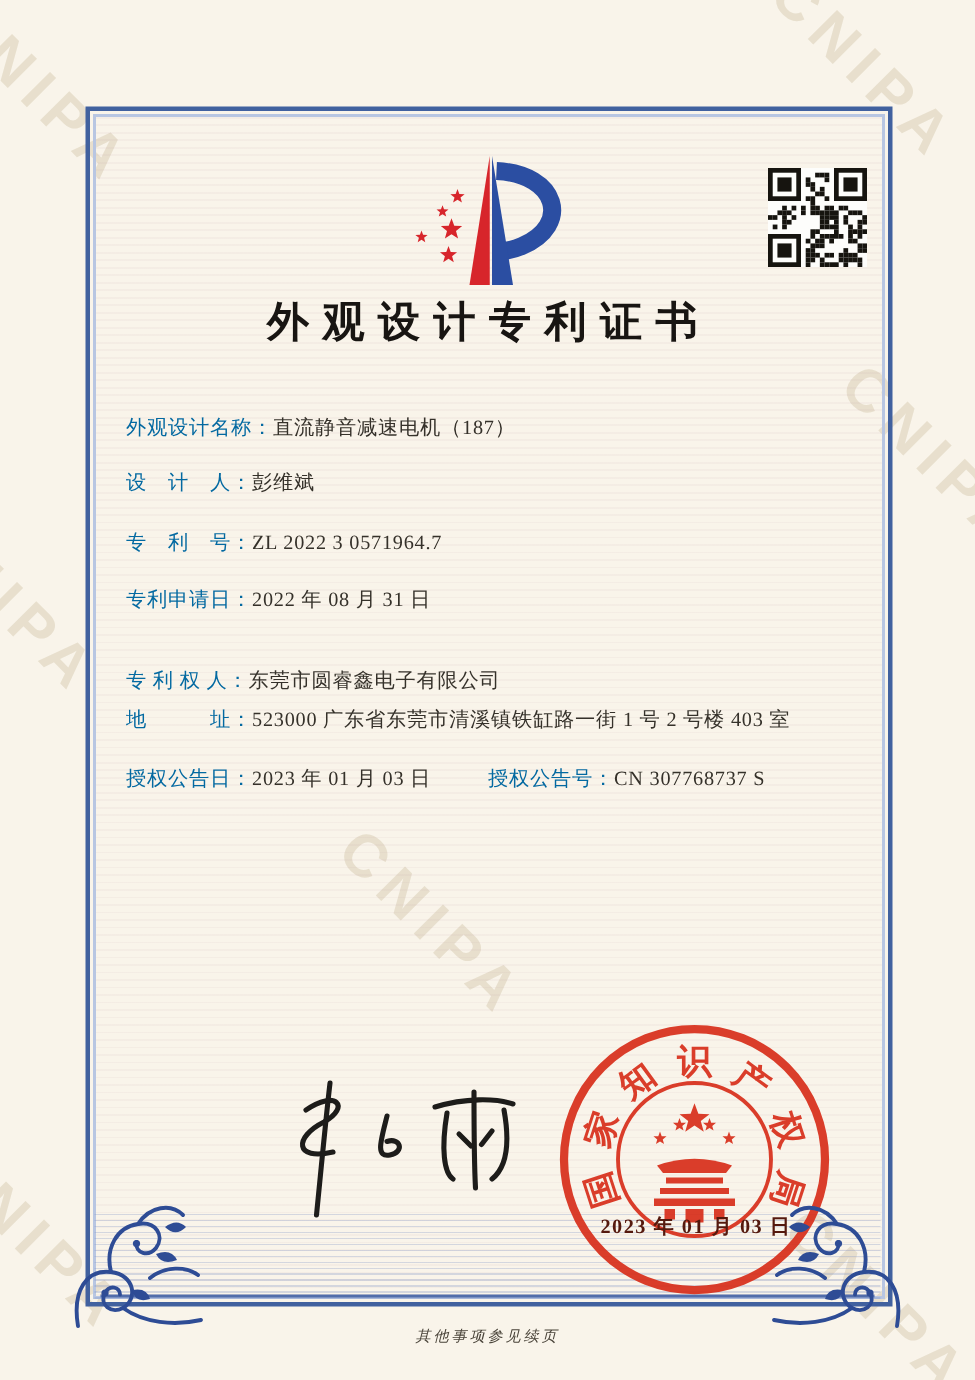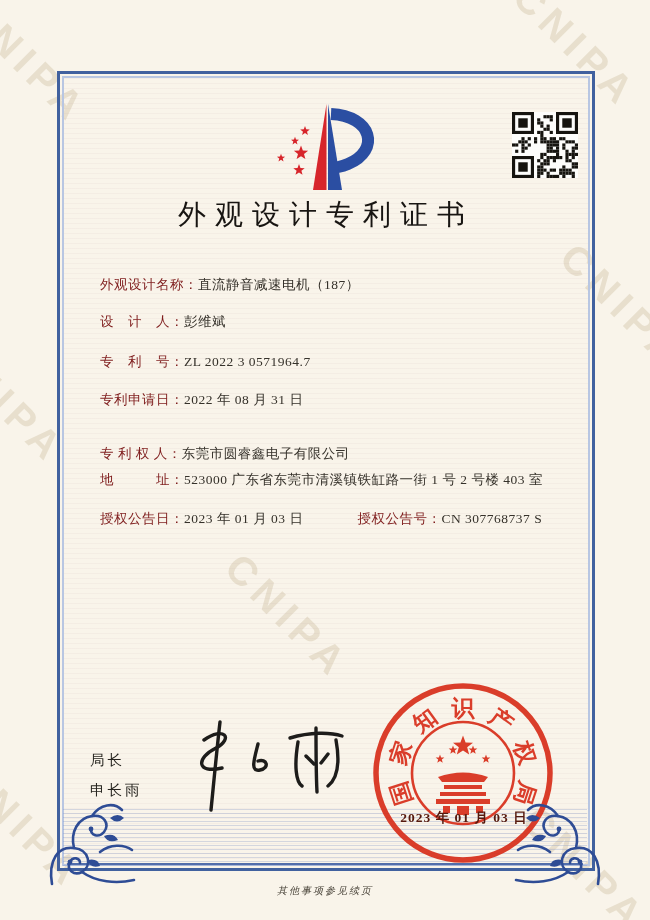--- a/index.html
+++ b/index.html
@@ -8,24 +8,24 @@
   .wm{position:absolute;font-family:"Liberation Sans","DejaVu Sans",sans-serif;font-weight:bold;
       font-size:40px;letter-spacing:7px;color:rgba(193,174,140,.30);transform:rotate(45deg);
       transform-origin:left top;white-space:nowrap;z-index:0;user-select:none;}
   .frame{position:absolute;left:57px;top:71px;width:532px;height:794px;border:3px solid #41619f;z-index:1;}
   .frame-inner{position:absolute;inset:2px;border:2px solid #b8c6e2;
       background:repeating-linear-gradient(0deg, rgba(186,150,160,.08) 0 1px, transparent 1px 5px);}
   .cert-no{position:absolute;left:84px;top:107px;font-size:13.5px;letter-spacing:1.5px;color:#3f3b34;z-index:3;}
   .logo{position:absolute;left:268px;top:101px;z-index:3;}
   .qr{position:absolute;left:512px;top:112px;z-index:3;background:#fdfdfb;}
   .title{position:absolute;left:57px;top:196px;width:538px;text-align:center;font-size:28px;
-      font-weight:normal;letter-spacing:9px;color:#181512;z-index:3;}
+      font-weight:bold;letter-spacing:9px;color:#181512;z-index:3;}
   .fields{position:absolute;left:84px;top:276px;width:482px;font-size:13.5px;z-index:3;}
   .frow{position:absolute;left:0;white-space:nowrap;letter-spacing:.5px;}
-  .frow .lab{color:#7f1d1d;margin-left:16px;}
+  .frow .lab{color:#0369a1;}
   .frow .val{color:#35312a;}
   .grant-gap{display:inline-block;width:38px;}
   .paras{position:absolute;left:84px;top:540px;width:478px;font-size:13.5px;line-height:22px;
       color:#46403a;text-align:justify;font-style:italic;z-index:3;}
   .paras p{margin:0;text-indent:2em;}
   .director{position:absolute;left:90px;top:745px;font-family:"Liberation Sans","DejaVu Sans",sans-serif;
       font-size:14.5px;line-height:30px;letter-spacing:3px;color:#26241f;z-index:3;}
   .signature{position:absolute;left:170px;top:714px;z-index:3;}
   .band{position:absolute;left:63px;top:806px;width:524px;height:60px;z-index:2;
       background:repeating-linear-gradient(0deg, rgba(125,145,195,.30) 0 1px, transparent 1px 4px);}
@@ -224,24 +224,20 @@
     <div class="frow" style="top:77px"><span class="lab">专　利　号：</span><span class="val">ZL 2022 3 0571964.7</span></div>
     <div class="frow" style="top:115px"><span class="lab">专利申请日：</span><span class="val">2022 年 08 月 31 日</span></div>
     <div class="frow" style="top:169px"><span class="lab">专 利 权 人：</span><span class="val">东莞市圆睿鑫电子有限公司</span></div>
     <div class="frow" style="top:195px"><span class="lab">地　　　址：</span><span class="val">523000 广东省东莞市清溪镇铁缸路一街 1 号 2 号楼 403 室</span></div>
     <div class="frow" style="top:234px">
       <span class="lab">授权公告日：</span><span class="val">2023 年 01 月 03 日</span><span class="grant-gap"></span><span class="lab">授权公告号：</span><span class="val">CN 307768737 S</span>
     </div>
   </div>
 
 
-  <div class="director">
-    <div>局长</div>
-    <div>申长雨</div>
-  </div>
 
   <svg class="signature" width="190" height="104" viewBox="0 0 190 104">
     <g fill="none" stroke="#1d1c1a" stroke-width="3.4" stroke-linecap="round">
       <path d="M34,26 C54,12 64,24 46,34 C26,44 26,60 52,54"></path>
       <path d="M50,8 C47,34 44,66 41,96"></path>
       <path d="M88,30 C84,46 80,58 90,56 C100,54 97,44 88,47"></path>
       <path d="M120,24 C140,18 160,18 172,22"></path>
       <path d="M128,28 C124,52 126,68 132,72"></path>
       <path d="M166,26 C170,48 168,64 158,72"></path>
       <path d="M146,14 C146,36 146,60 147,78"></path>

